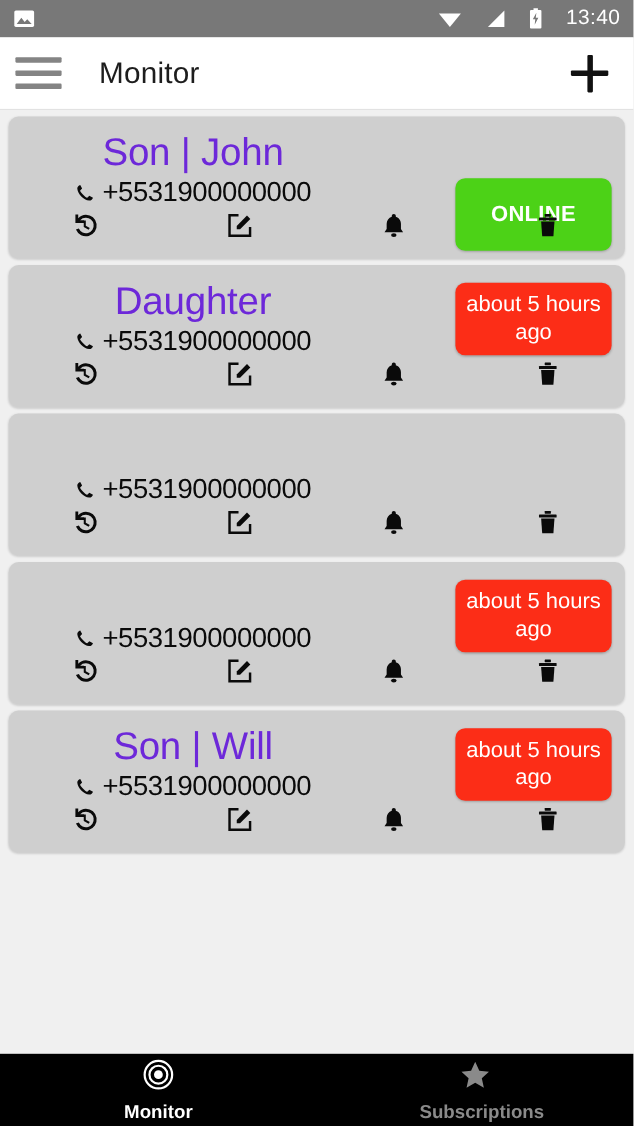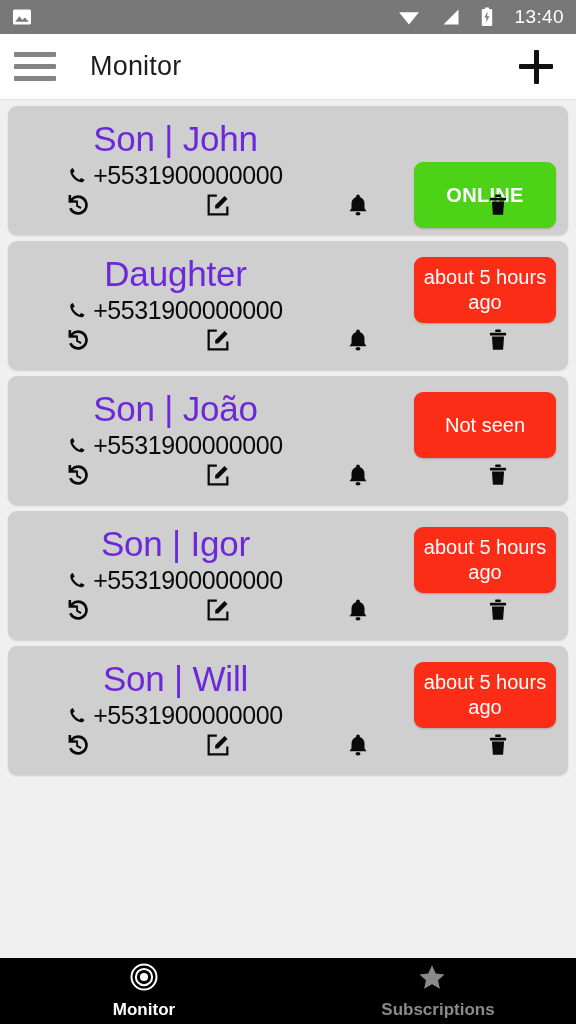--- a/index.html
+++ b/index.html
@@ -336,30 +336,28 @@
         <svg width="26" height="26" viewBox="0 0 24 24" fill="#0a0a0a">
           <rect x="9.4" y="2.4" width="5.2" height="2.2" rx="0.4"></rect>
           <rect x="4.6" y="5.2" width="14.8" height="2.6" rx="0.5"></rect>
           <path d="M6.4 8.7 L17.6 8.7 L16.7 21 L7.3 21 Z"></path>
         </svg>
       </div>
     </div>
   </div>
 
   <div class="contact-card">
-    <div class="card-name">Son | João</div>
     <div class="card-phone-row">
       <span>
         <svg class="phone-glyph" width="19" height="19" viewBox="0 0 20 20">
           <path d="M5.2 2.2 C3.6 2.6 2.2 4.2 2.4 5.9 C2.9 11.2 8.4 16.7 13.7 17.2 C15.4 17.4 17 16 17.4 14.4 L13.9 12.6 L11.9 14.6 C9.6 13.4 6.2 10 5 7.7 L7 5.7 Z" fill="#0a0a0a"></path>
         </svg>
       </span>
       <span class="card-phone">+5531900000000</span>
     </div>
-    <div class="status-badge offline">Not seen</div>
     <div class="action-row">
       <div class="action-btn">
         <svg width="28" height="28" viewBox="0 0 24 24" fill="#0a0a0a">
           <path d="M12 3.6 A8.4 8.4 0 1 1 4.3 15.2 L6.6 14.3 A6 6 0 1 0 12 6 A5.9 5.9 0 0 0 7.6 7.9 L10.6 7.9 L10.6 10.1 L3.9 10.1 L3.9 3.5 L6.1 3.5 L6.1 6.3 A8.3 8.3 0 0 1 12 3.6 Z"></path>
           <path d="M12 8.1 L12 12.2 L15.1 13.9 L14.2 15.4 L10.4 13.2 L10.4 8.1 Z"></path>
         </svg>
       </div>
       <div class="action-btn">
         <svg width="28" height="28" viewBox="0 0 24 24" fill="none" stroke="#0a0a0a" stroke-width="1.9">
           <path d="M20 13.2 L20 20 L4 20 L4 4 L11 4"></path>
@@ -376,21 +374,20 @@
         <svg width="26" height="26" viewBox="0 0 24 24" fill="#0a0a0a">
           <rect x="9.4" y="2.4" width="5.2" height="2.2" rx="0.4"></rect>
           <rect x="4.6" y="5.2" width="14.8" height="2.6" rx="0.5"></rect>
           <path d="M6.4 8.7 L17.6 8.7 L16.7 21 L7.3 21 Z"></path>
         </svg>
       </div>
     </div>
   </div>
 
   <div class="contact-card">
-    <div class="card-name">Son | Igor</div>
     <div class="card-phone-row">
       <span>
         <svg class="phone-glyph" width="19" height="19" viewBox="0 0 20 20">
           <path d="M5.2 2.2 C3.6 2.6 2.2 4.2 2.4 5.9 C2.9 11.2 8.4 16.7 13.7 17.2 C15.4 17.4 17 16 17.4 14.4 L13.9 12.6 L11.9 14.6 C9.6 13.4 6.2 10 5 7.7 L7 5.7 Z" fill="#0a0a0a"></path>
         </svg>
       </span>
       <span class="card-phone">+5531900000000</span>
     </div>
     <div class="status-badge offline">about 5 hours ago</div>
     <div class="action-row">

